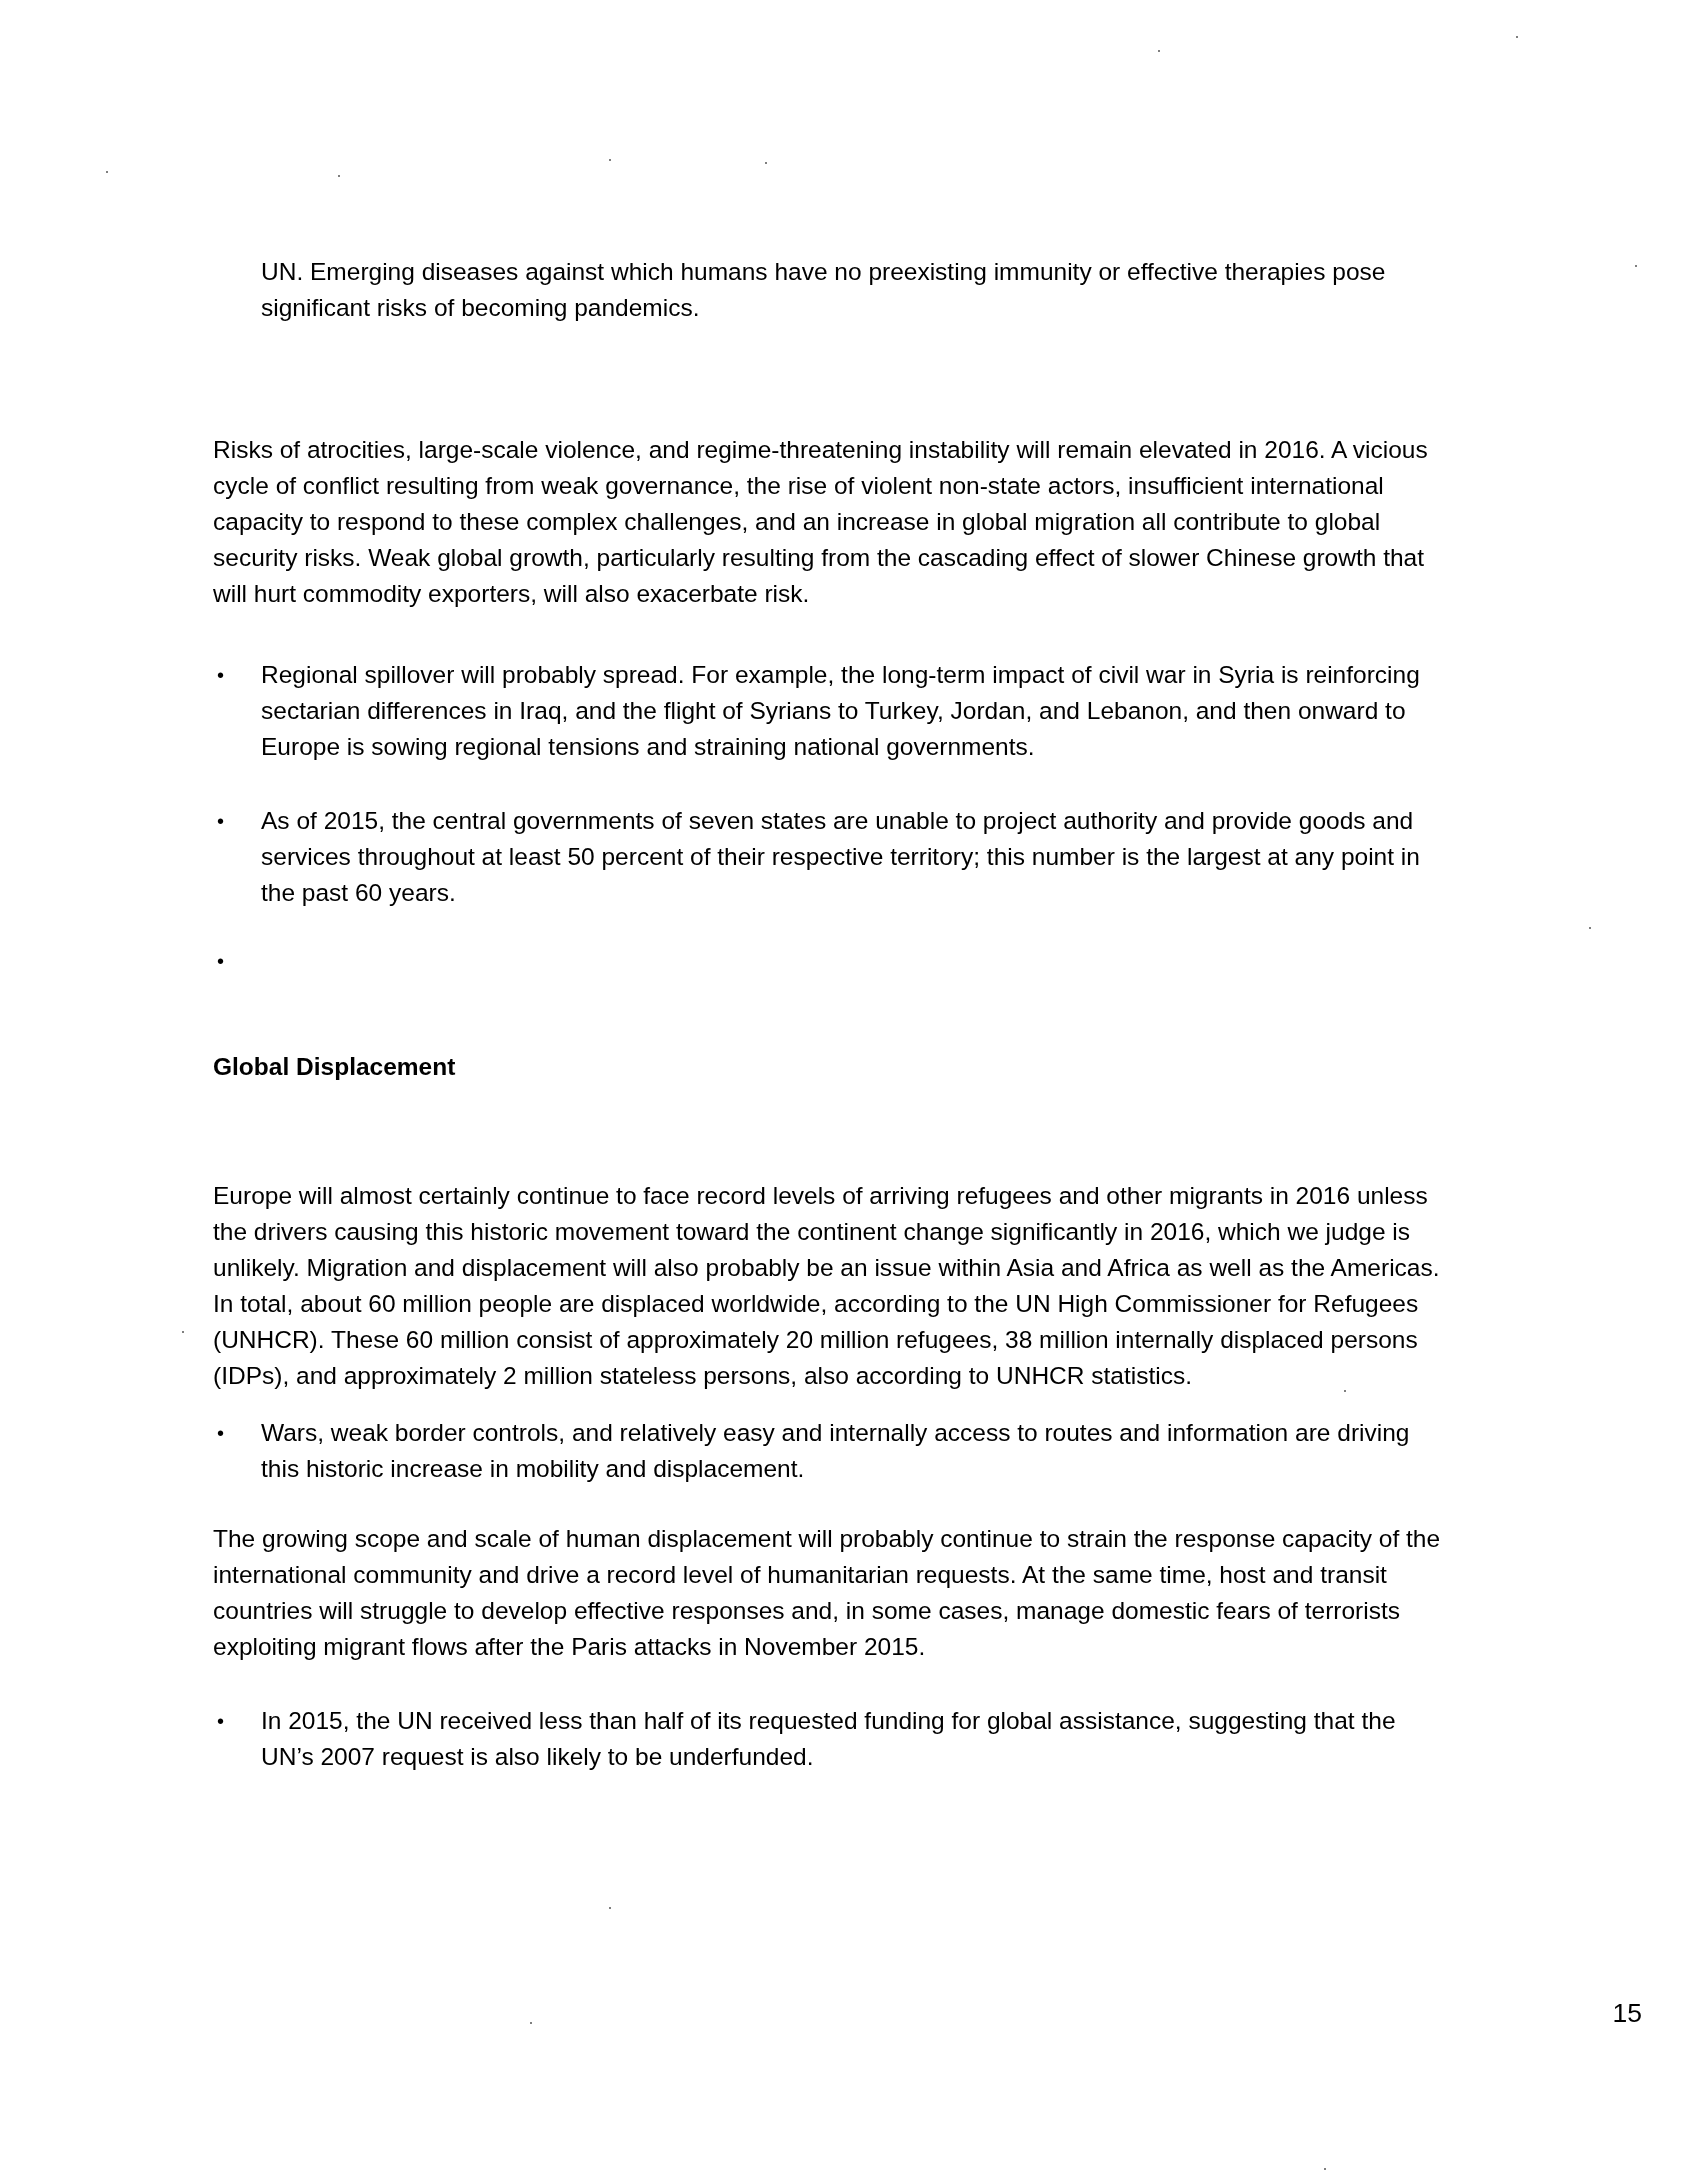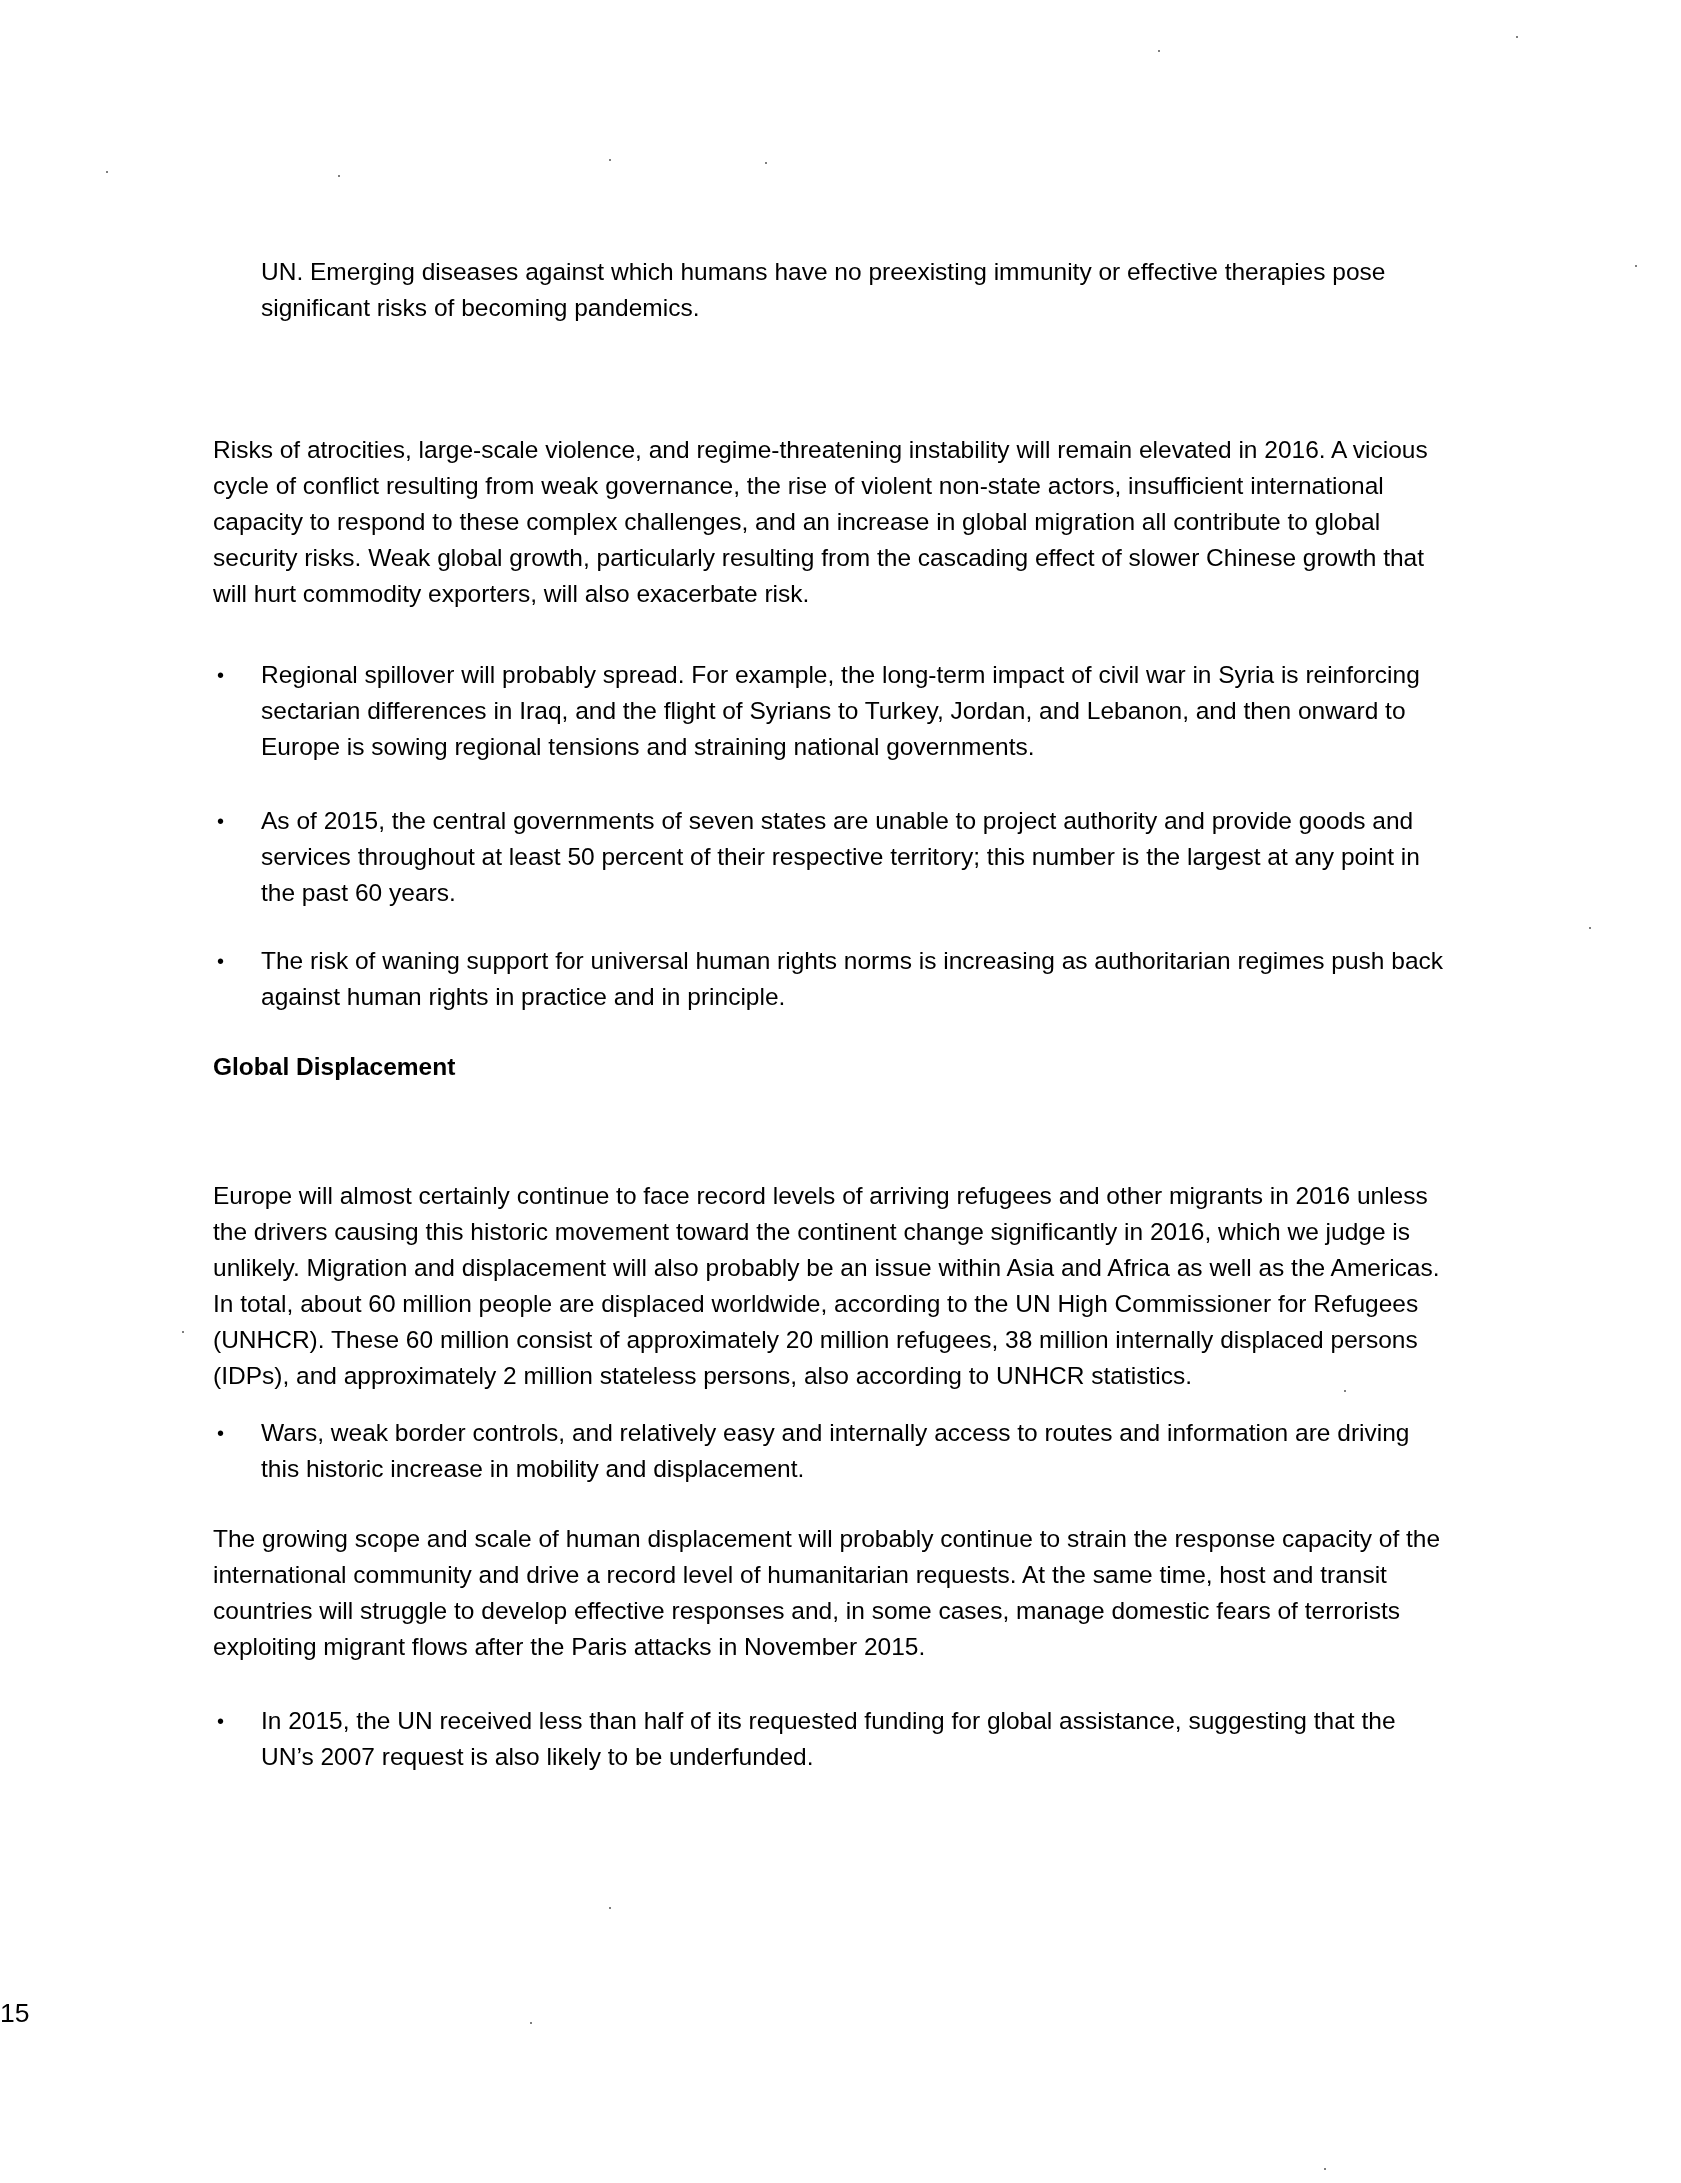--- a/index.html
+++ b/index.html
@@ -7,21 +7,21 @@
     width: 1681px; height: 2183px; position: relative; overflow: hidden;
     font-family: "Liberation Sans", sans-serif; color: #000;
   }
   .page { position: absolute; left: 0; top: 0; width: 1527px; height: 2183px; }
   .block { position: absolute; left: 213px; width: 1231px; font-size: 24.5px; line-height: 36px; }
   .para { margin: 0; }
   .indent { padding-left: 48px; }
   .heading { font-weight: bold; font-size: 24.5px; line-height: 36px; margin: 0; }
   .bullet { position: relative; padding-left: 48px; margin: 0; }
   .bullet .dot { position: absolute; left: 4px; top: 0; font-size: 20px; }
-  .pageno { position: absolute; left: 0; width: 1642px; top: 1998px; text-align: left; font-size: 26.5px; }
+  .pageno { position: absolute; left: 0; width: 1642px; top: 1998px; text-align: right; font-size: 26.5px; }
   .speck { position: absolute; width: 2px; height: 2px; background: #555; border-radius: 50%; }
 </style>
 </head>
 <body>
 
 <div class="page">
 
   <div class="speck" style="left:1158px;top:50px"></div>
   <div class="speck" style="left:1516px;top:36px"></div>
   <div class="speck" style="left:609px;top:159px"></div>
@@ -51,21 +51,20 @@
   </div>
   <div class="block" style="top:803px">
     <p class="bullet">
       <span class="dot">•</span>
       <span>As of 2015, the central governments of seven states are unable to project authority and provide goods and services throughout at least 50 percent of their respective territory; this number is the largest at any point in the past 60 years.</span>
     </p>
   </div>
   <div class="block" style="top:943px">
     <p class="bullet">
       <span class="dot">•</span>
-      <span>The risk of waning support for universal human rights norms is increasing as authoritarian regimes push back against human rights in practice and in principle.</span>
     </p>
   </div>
 
   <div class="block" style="top:1049px">
     <h2 class="heading">Global Displacement</h2>
   </div>
   <div class="block" style="top:1178px">
     <p class="para">Europe will almost certainly continue to face record levels of arriving refugees and other migrants in 2016 unless the drivers causing this historic movement toward the continent change significantly in 2016, which we judge is unlikely.  Migration and displacement will also probably be an issue within Asia and Africa as well as the Americas.  In total, about 60 million people are displaced worldwide, according to the UN High Commissioner for Refugees (UNHCR).  These 60 million consist of approximately 20 million refugees, 38 million internally displaced persons (IDPs), and approximately 2 million stateless persons, also according to UNHCR statistics.</p>
   </div>
   <div class="block" style="top:1415px">

